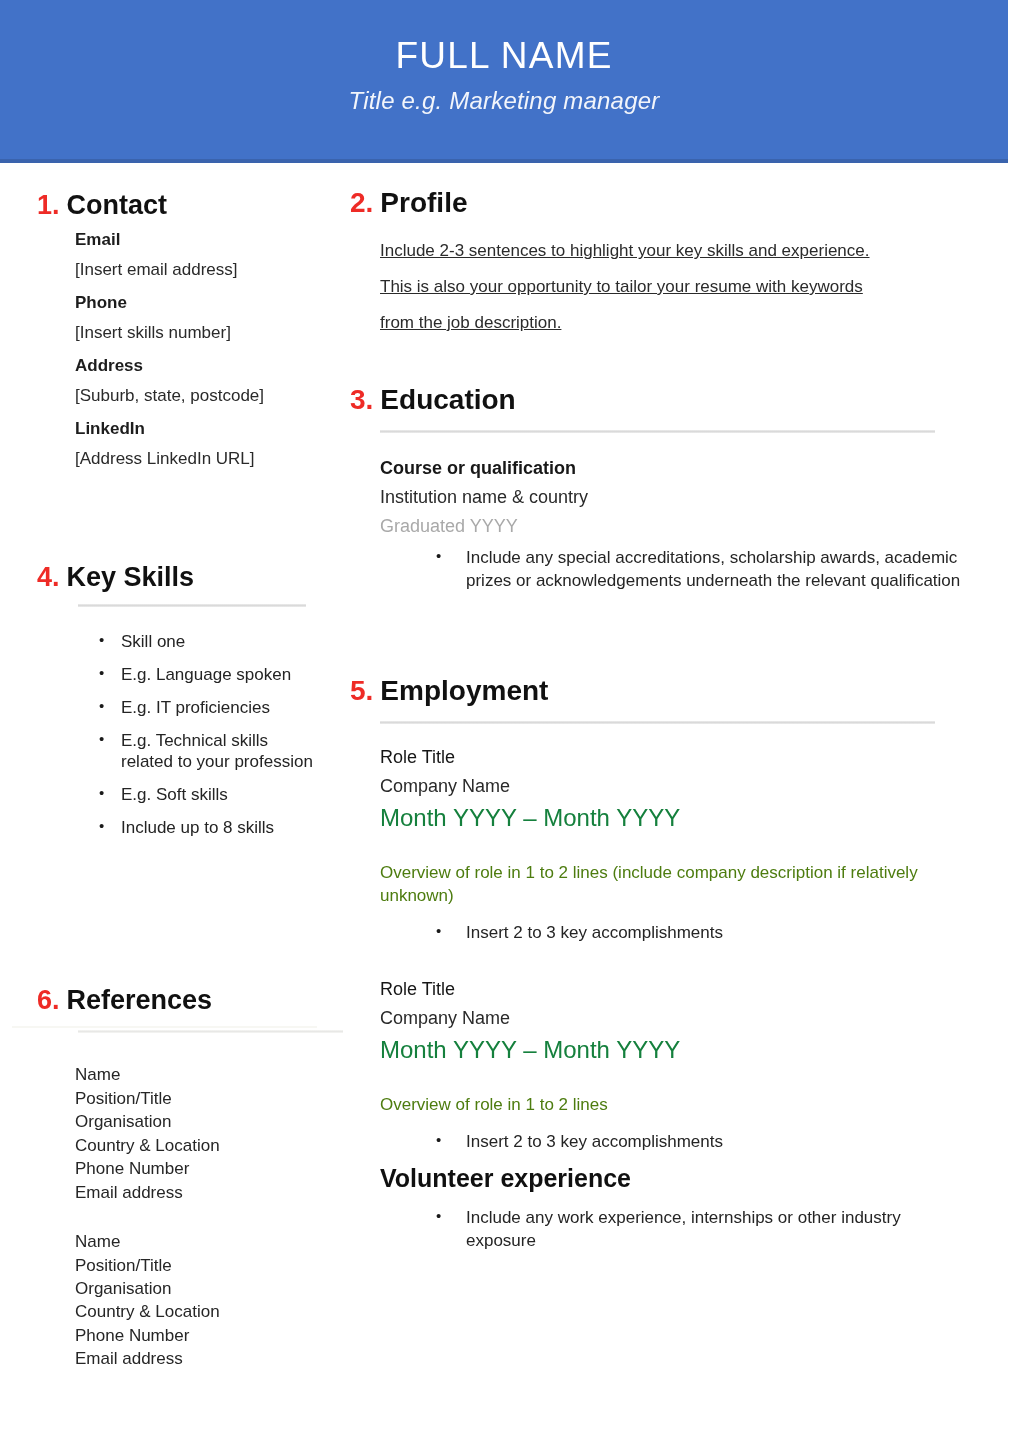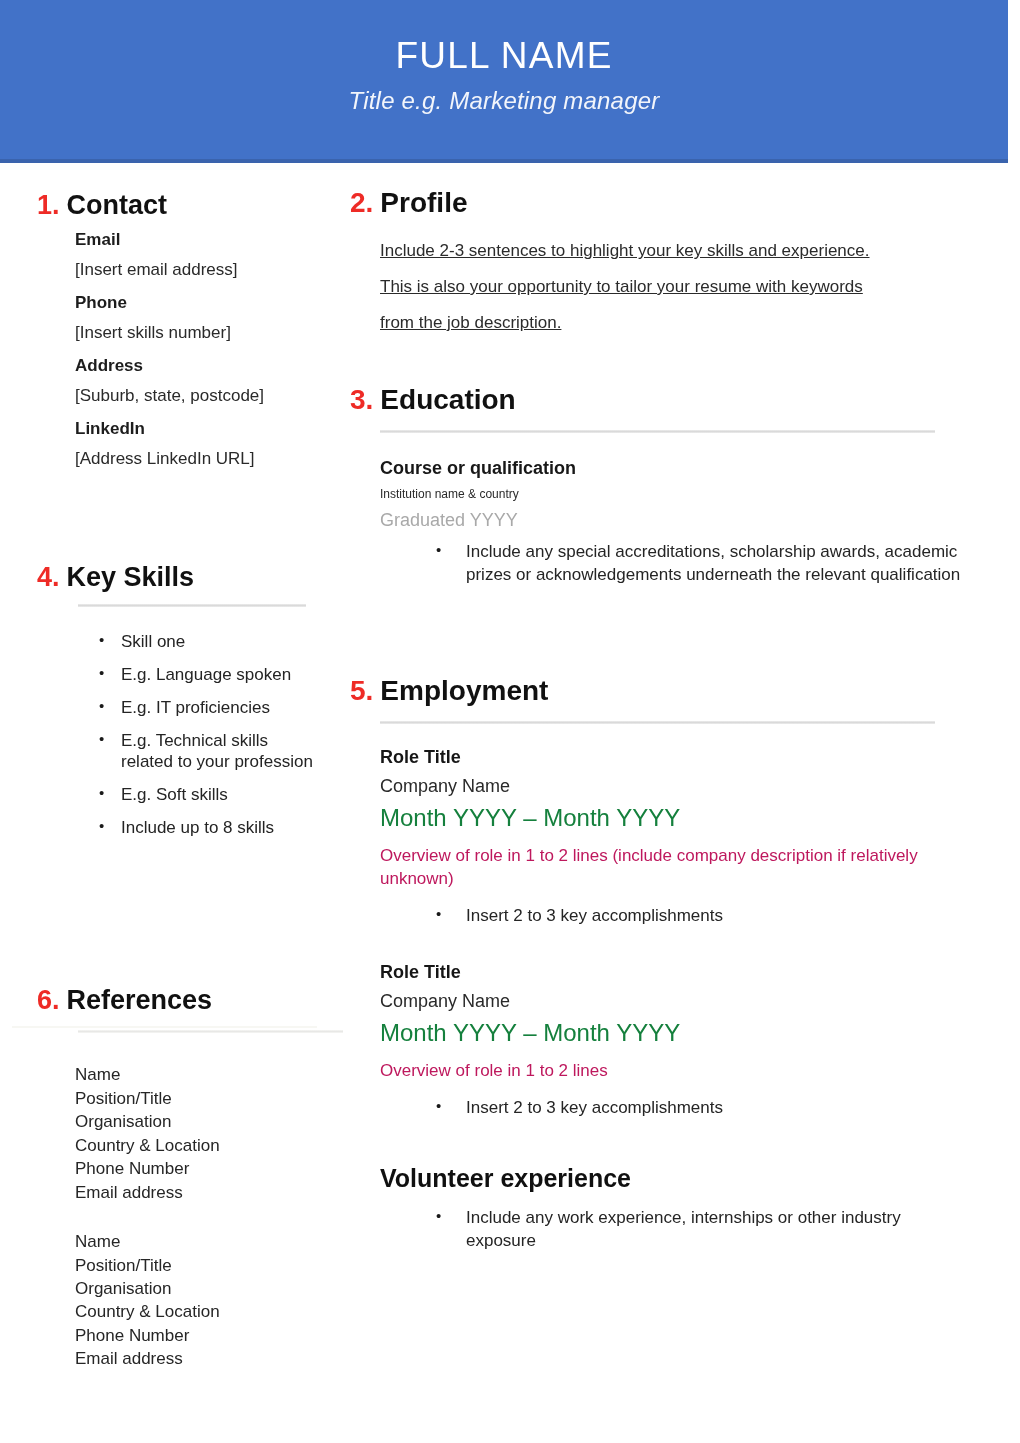--- a/index.html
+++ b/index.html
@@ -185,21 +185,21 @@
   .edu-wrap { position:absolute; left:5px; top:222px; width:640px; }
   .edu-divider { margin-left:30px; margin-top:16px; width:555px; }
   .edu-body { margin-left:30px; margin-top:26px; }
   .edu-course {
     font-size:18px;
     font-weight:bold;
     color:#181818;
     line-height:1.0;
   }
   .edu-inst {
-    font-size:12px;
+    font-size:18px;
     color:#2a2a2a;
     line-height:1.0;
     margin-top:11px;
   }
   .edu-grad {
     font-size:18px;
     color:#a9a9a9;
     line-height:1.0;
     margin-top:11px;
   }
@@ -222,41 +222,41 @@
     font-size:15px;
     color:#1a1a1a;
   }
 
   
   .emp-wrap { position:absolute; left:5px; top:513px; width:660px; }
   .emp-divider { margin-left:30px; margin-top:16px; width:555px; }
   .emp-body { margin-left:30px; margin-top:24px; }
   .role {
     font-size:18px;
-    font-weight:bold;
+    font-weight:normal;
     color:#161616;
     line-height:1.0;
   }
   .company {
     font-size:18px;
     color:#2a2a2a;
     line-height:1.0;
     margin-top:11px;
   }
   .dates {
     font-size:24px;
     color:#15803d;
     line-height:1.0;
     margin-top:11px;
   }
   .overview {
     font-size:17px;
     line-height:1.33;
-    color:#be185d;
-    margin-top:15px;
+    color:#4d7c0f;
+    margin-top:32px;
     width:560px;
   }
   .emp-block + .emp-block { margin-top:36px; }
   .emp-block .bullet-list { margin-top:14px; }
 
   
   .vol-wrap { position:absolute; left:35px; top:1003px; width:620px; }
   .vol-head {
     font-size:25px;
     font-weight:bold;

